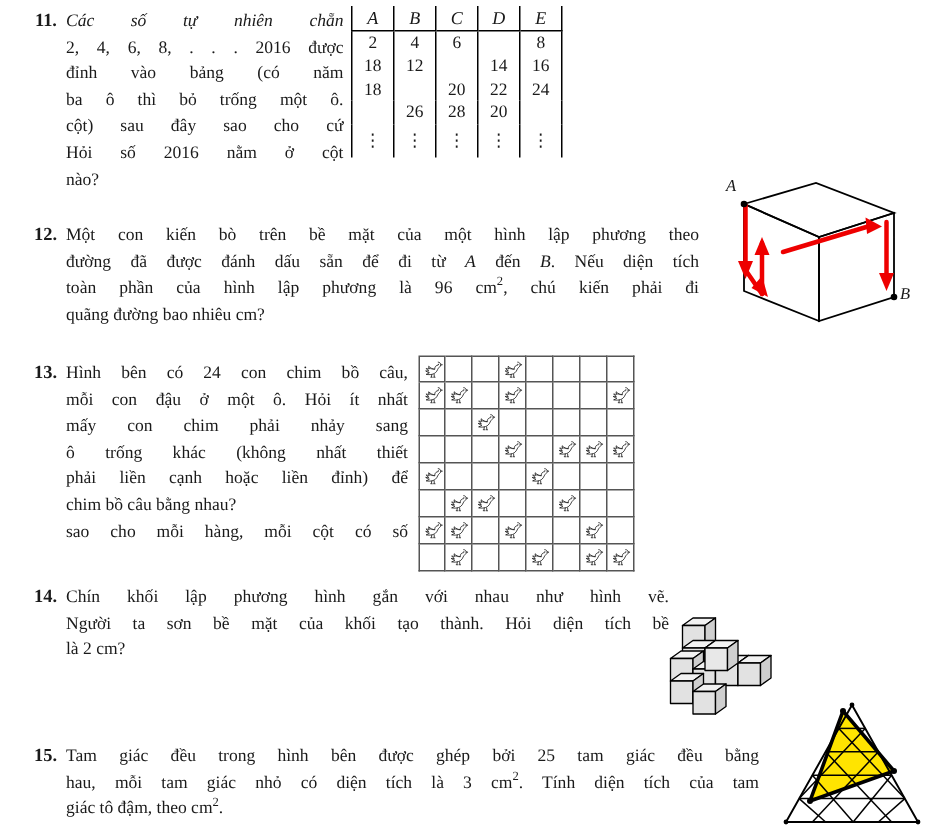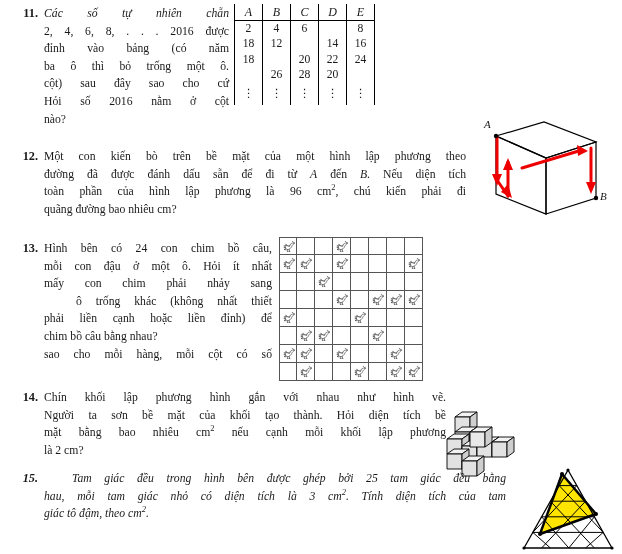--- a/index.html
+++ b/index.html
@@ -178,21 +178,21 @@
     <div class="lbl" style="left:6px;top:0px;">A</div>
     <div class="lbl" style="left:122px;top:72px;">B</div>
   </div>
 
   <div class="prob" style="left:8px;top:240px;width:265px;">
     <div class="num">13.</div>
     <div class="body" style="width:228px;">
       <p style="text-align:justify;text-align-last:justify;">Hình bên có 24 con chim bồ câu,</p>
       <p style="text-align:justify;text-align-last:justify;">mỗi con đậu ở một ô. Hỏi ít nhất</p>
       <p style="text-align:justify;text-align-last:justify;">mấy con chim phải nhảy sang</p>
-      <p style="text-align:justify;text-align-last:justify;margin-left:32px;">ô trống khác (không nhất thiết</p>
+      <p style="text-align:justify;text-align-last:justify;">ô trống khác (không nhất thiết</p>
       <p style="text-align:justify;text-align-last:justify;">phải liền cạnh hoặc liền đỉnh) để</p>
       <p>chim bồ câu bằng nhau?</p>
       <p style="text-align:justify;text-align-last:justify;">sao cho mỗi hàng, mỗi cột có số</p>
     </div>
   </div>
 
   <div class="grid-wrap" id="pigeon-grid" style="left:279px;top:237px;width:144px;height:144px;">
       <div class="gcell c0 r0" style="left:0.00px;top:0.00px;width:18.00px;height:18.00px;">
         <span class="pigeon"><svg width="15" height="15" viewBox="0 0 20 20">
       <path d="M14.5 3.2c1.6 0 2.6 1.1 2.6 2.3 0 1.0-0.5 1.7-1.3 2.3 -0.6 0.5-1.0 1.0-1.4 1.9 -0.5 1.2-1.1 2.2-2.1 3.0 -1.3 1.0-2.9 1.5-4.6 1.6 -1.4 0.1-2.6 0.0-3.6-0.2 1.1-0.3 2.1-0.8 2.9-1.5 -1.4-0.2-2.5-0.8-3.3-1.6 1.0 0.2 1.9 0.2 2.8 0.0 -1.1-0.5-1.9-1.3-2.3-2.2 0.9 0.4 1.8 0.5 2.7 0.4 -0.5-0.7-0.7-1.5-0.5-2.3 1.5 1.6 3.4 2.5 5.5 2.6 -0.2-1.0 0.1-2.0 0.8-2.7 0.6-0.6 1.4-0.9 2.2-0.9" fill="#ffffff" stroke="#111" stroke-width="0.7" stroke-linejoin="round"></path>
@@ -473,21 +473,20 @@
       <path d="M6.5 8.6 c1.8 0.6 3.6 1.0 5.4 1.0" stroke="#111" stroke-width="0.5" fill="none"></path>
     </svg></span>
       </div>
     </div>
 
   <div class="prob" style="left:8px;top:389px;width:440px;">
     <div class="num">14.</div>
     <div class="body" style="width:402px;">
       <p style="text-align:justify;text-align-last:justify;">Chín khối lập phương hình gắn với nhau như hình vẽ.</p>
       <p style="text-align:justify;text-align-last:justify;">Người ta sơn bề mặt của khối tạo thành. Hỏi diện tích bề</p>
-      <p style="text-align:justify;text-align-last:justify;">mặt bằng bao nhiêu cm<sup>2</sup> nếu cạnh mỗi khối lập phương</p>
       <p>là 2 cm?</p>
     </div>
   </div>
 
   <div class="fig" style="left:443px;top:399px;width:78px;height:80px;">
     <svg width="78" height="80" viewBox="0 0 78 80">
       <g stroke="#000" stroke-width="0.9" stroke-linejoin="round">
 
         <g>
           <polygon points="12,18 27,18 34,13 19,13" fill="#f2f2f2"></polygon>
@@ -539,24 +538,24 @@
 
         <g>
           <polygon points="27,33 42,33 49,28 34,28" fill="#f2f2f2"></polygon>
           <polygon points="27,33 27,48 42,48 42,33" fill="#e8e8e8"></polygon>
           <polygon points="42,33 49,28 49,43 42,48" fill="#cfcfcf"></polygon>
         </g>
       </g>
     </svg>
   </div>
 
-  <div class="prob" style="left:8px;top:470px;width:500px;font-style:italic;">
+  <div class="prob" style="left:8px;top:495px;width:500px;">
     <div class="num">15.</div>
     <div class="body" style="width:462px;">
-      <p style="text-align:justify;text-align-last:justify;margin-left:28px;">Tam giác đều trong hình bên được ghép bởi 25 tam giác đều bằng</p>
+      <p style="text-align:justify;text-align-last:justify;">Tam giác đều trong hình bên được ghép bởi 25 tam giác đều bằng</p>
       <p style="text-align:justify;text-align-last:justify;">hau, mỗi tam giác nhỏ có diện tích là 3 cm<sup>2</sup>. Tính diện tích của tam</p>
       <p>giác tô đậm, theo cm<sup>2</sup>.</p>
     </div>
   </div>
 
   <div class="fig" style="left:518px;top:466px;width:100px;height:88px;">
     <svg width="100" height="88" viewBox="0 0 100 88">
 
       <polygon points="44,8 78,48 22,68" fill="#ffe400" stroke="none"></polygon>
 

